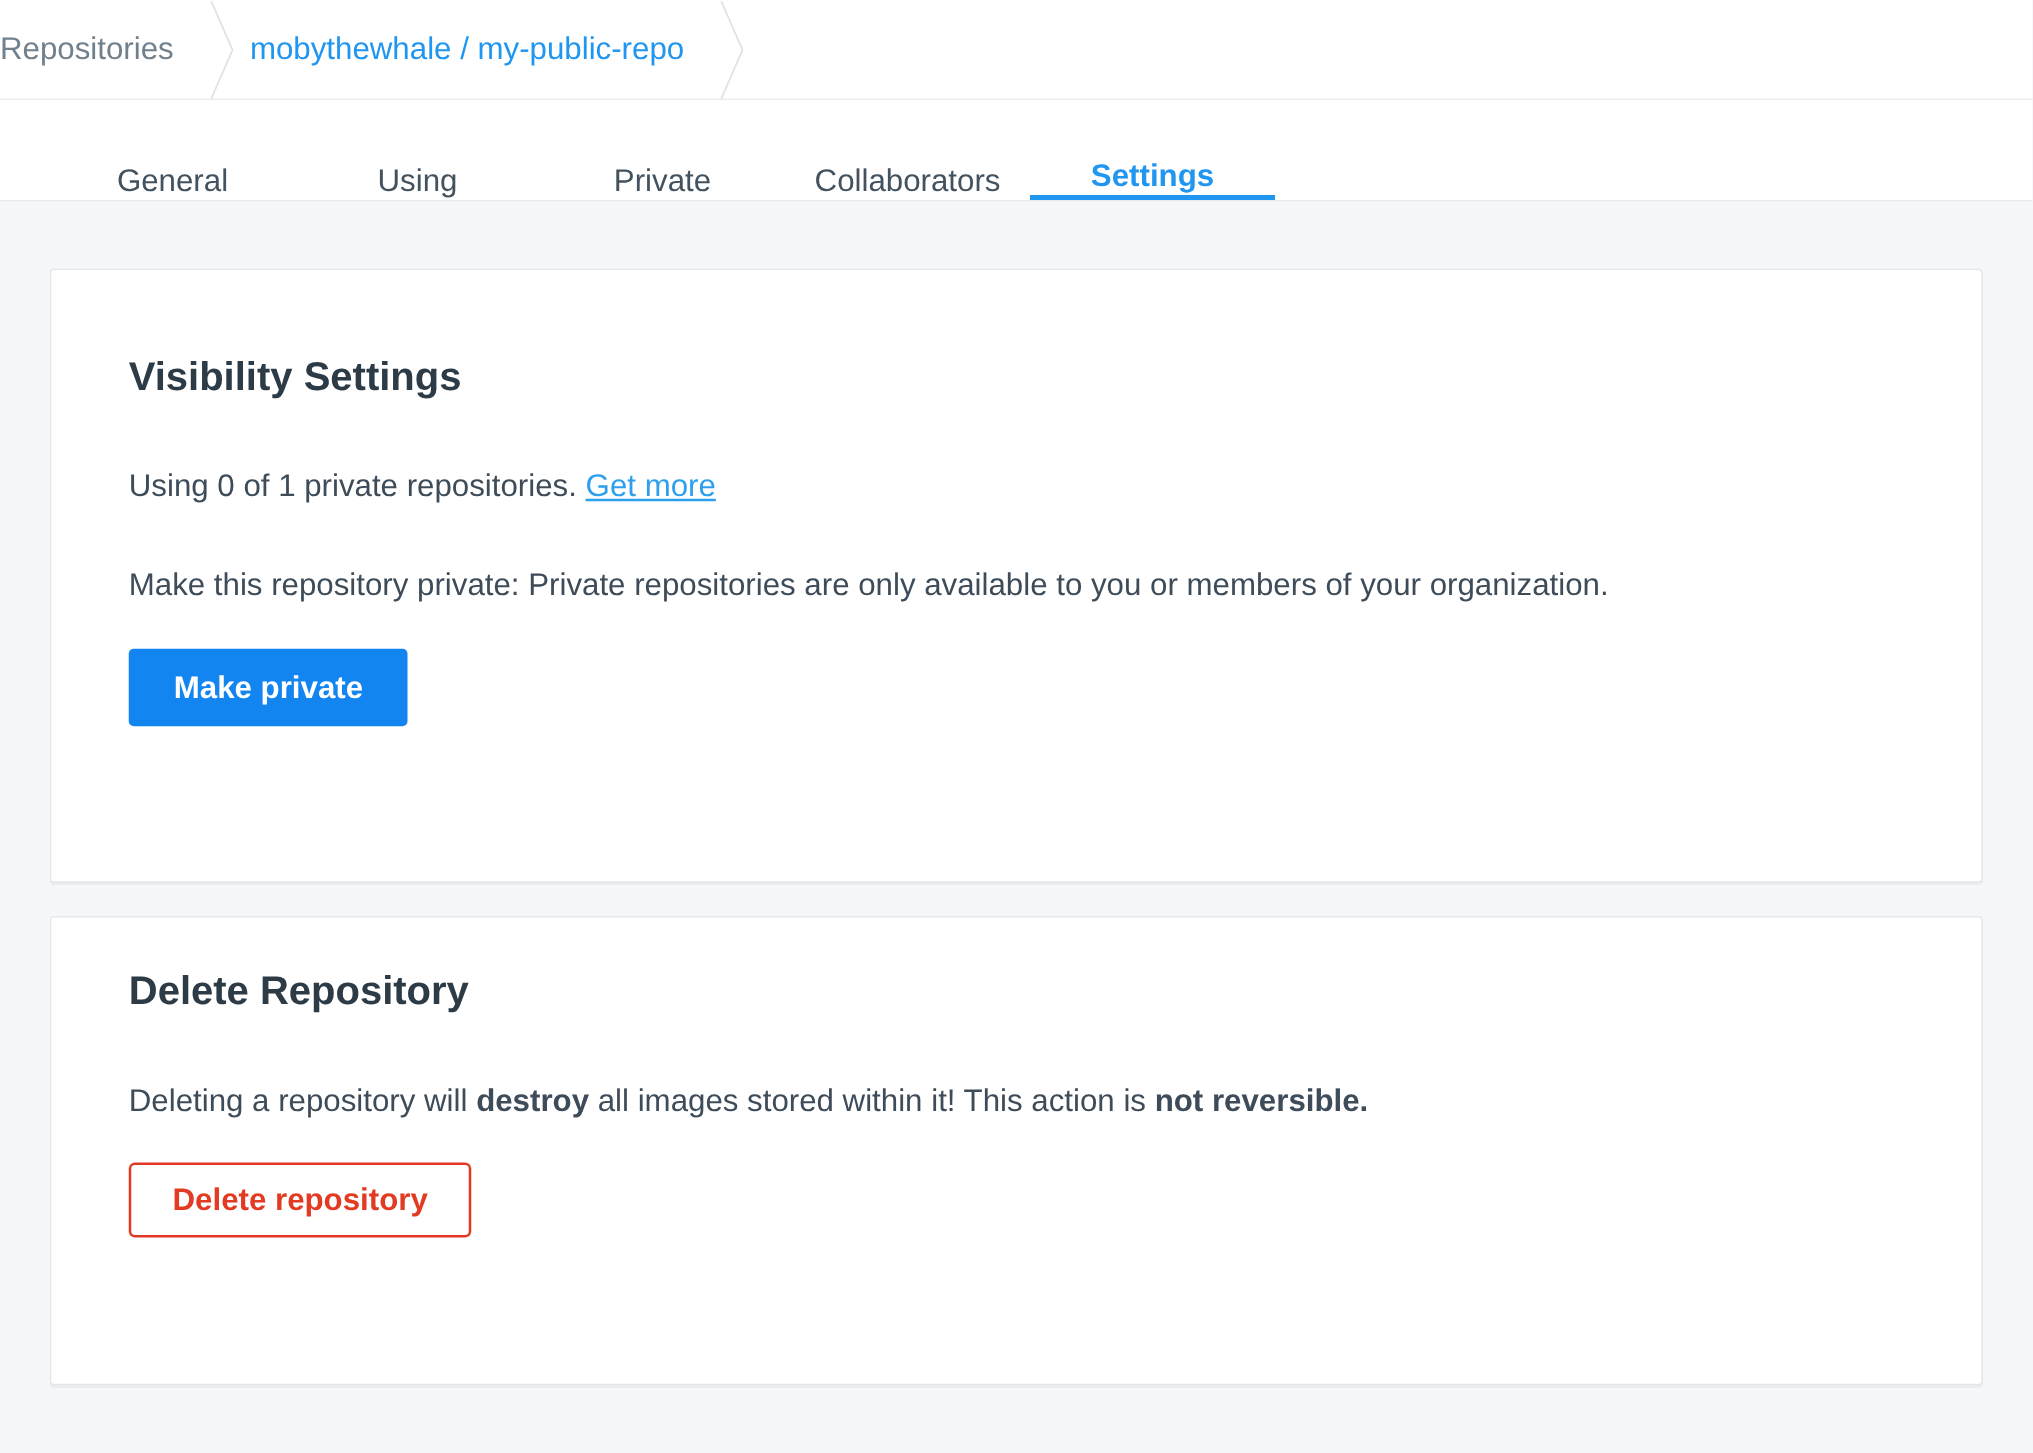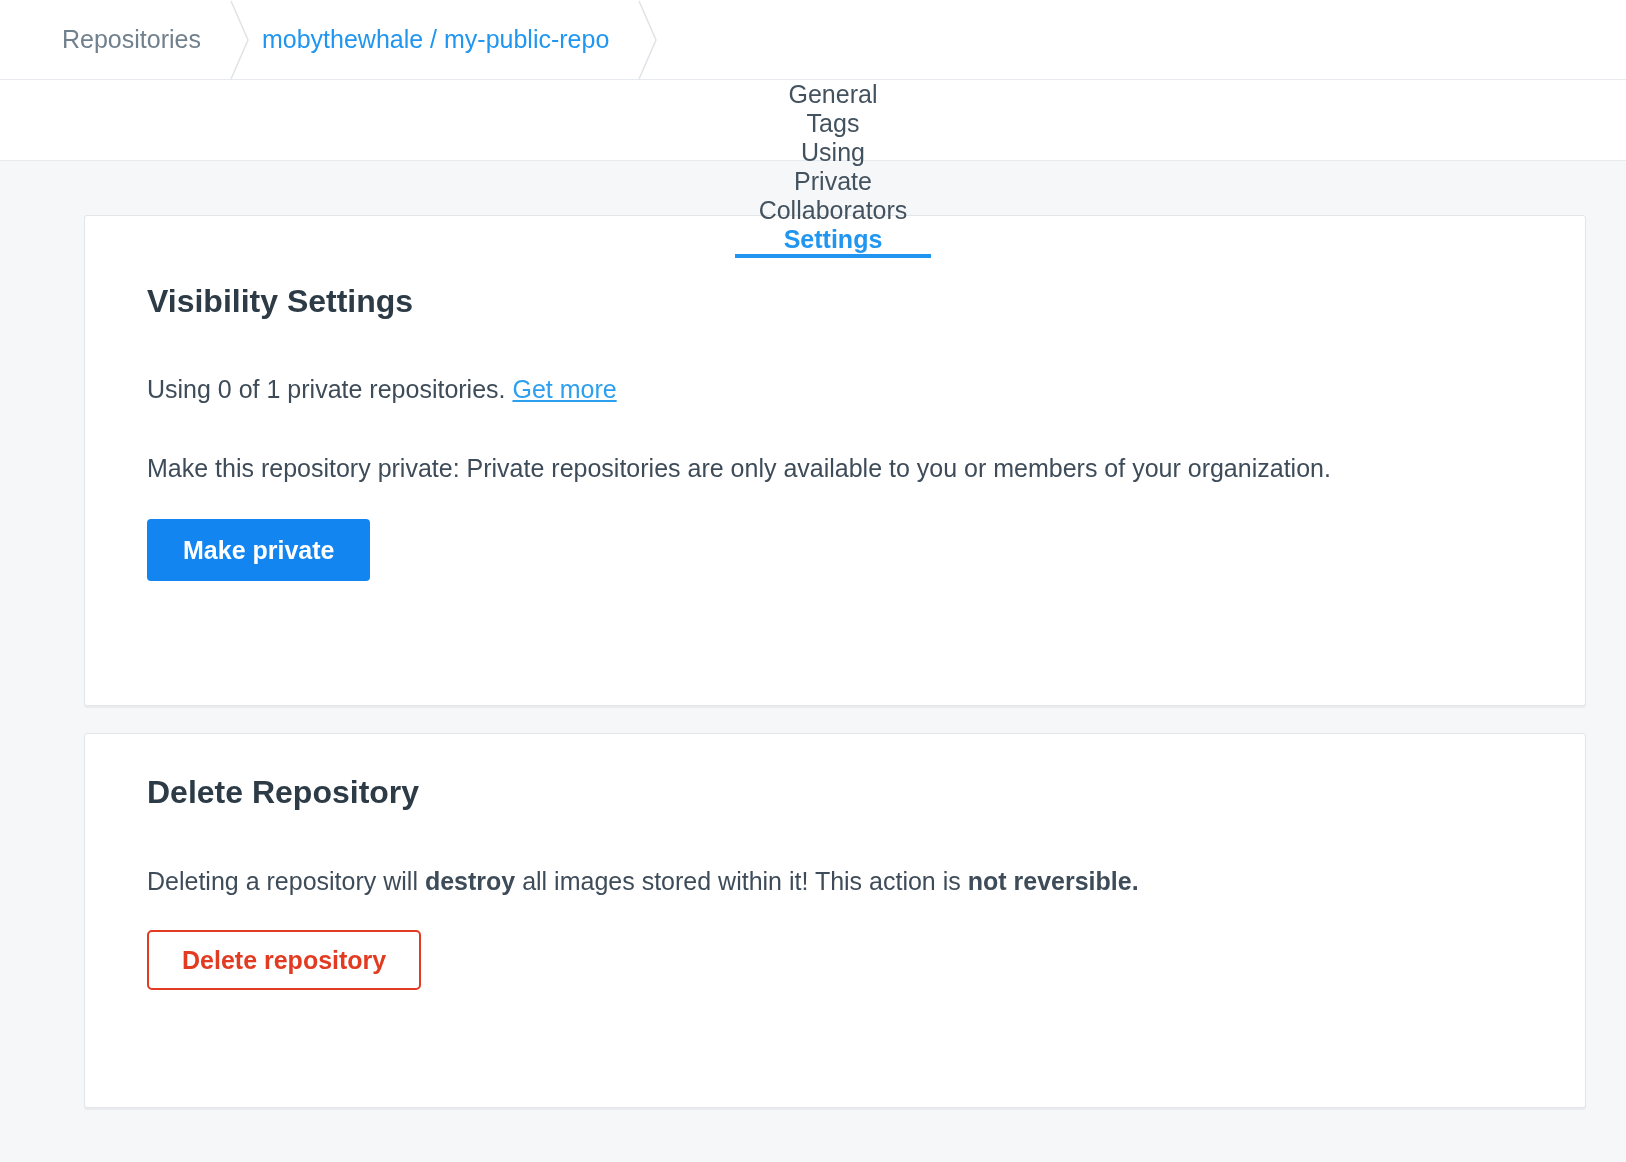--- a/index.html
+++ b/index.html
@@ -19,47 +19,47 @@
   html, body { margin: 0; padding: 0; }
   body {
     width: 1626px; height: 1162px; overflow: hidden;
     background: var(--page_bg);
     font-family: "Liberation Sans", sans-serif;
   }
 
   
   .breadcrumb-bar {
     height: 80px; background: #fff; border-bottom: 1px solid var(--divider);
-    display: flex; align-items: center; padding-left: 62px;
+    display: flex; align-items: center; 
   }
   .crumb { font-size: 25px; white-space: nowrap; }
   .crumb-root { color: var(--muted_text); cursor: pointer; }
   .crumb-current { color: var(--accent_blue); cursor: pointer; margin-left: 10px; }
   .chev { display: block; margin-left: 27px; flex: 0 0 auto; }
 
   
   .tab-bar {
     height: 81px; background: #fff; border-bottom: 1px solid var(--divider);
-    display: flex; align-items: center; padding-left: 40px; flex-direction: column;
+    display: flex; align-items: flex-end; padding-left: 40px;
   }
   .tab {
     width: 196px; display: flex; align-items: center; justify-content: center;
     font-size: 25px; color: var(--tab_text); cursor: pointer;
   }
   .tab.active {
     color: var(--accent_blue); font-weight: 600;
     border-bottom: 4px solid var(--accent_blue);
   }
 
   
   .content { padding: 54px 40px 0 40px; }
   .card {
     background: #fff; border: 1px solid var(--card_border); border-radius: 3px;
     box-shadow: 0 2px 1px rgba(31,45,61,0.06);
-    padding-left: 62px; padding-right: 62px; margin-left: 44px;
+    padding-left: 62px; padding-right: 62px;
   }
   .card h2 {
     margin: 0; font-size: 32px; line-height: 38px;
     color: var(--heading_text); font-weight: 700;
   }
   .card p { margin: 0; font-size: 25px; line-height: 34px; color: var(--body_text); }
   .card p strong { font-weight: 700; }
 
   .card-visibility { padding-top: 66px; padding-bottom: 124px; }
   .card-visibility .usage { margin-top: 52px; }
@@ -93,21 +93,20 @@
       <polyline points="3,1 20,40 3,79" fill="none" stroke="#dfe3e7" stroke-width="1.5"></polyline>
     </svg>
     <span class="crumb crumb-current">mobythewhale / my-public-repo</span>
     <svg class="chev" width="24" height="80" viewBox="0 0 24 80">
       <polyline points="3,1 20,40 3,79" fill="none" stroke="#dfe3e7" stroke-width="1.5"></polyline>
     </svg>
   </header>
 
   <nav class="tab-bar">
     <div class="tab">General</div>
-    <div class="tab">Tags</div>
     <div class="tab">Using</div>
     <div class="tab">Private</div>
     <div class="tab">Collaborators</div>
     <div class="tab active">Settings</div>
   </nav>
 
   <main class="content">
 
     <section class="card card-visibility">
       <h2>Visibility Settings</h2>

